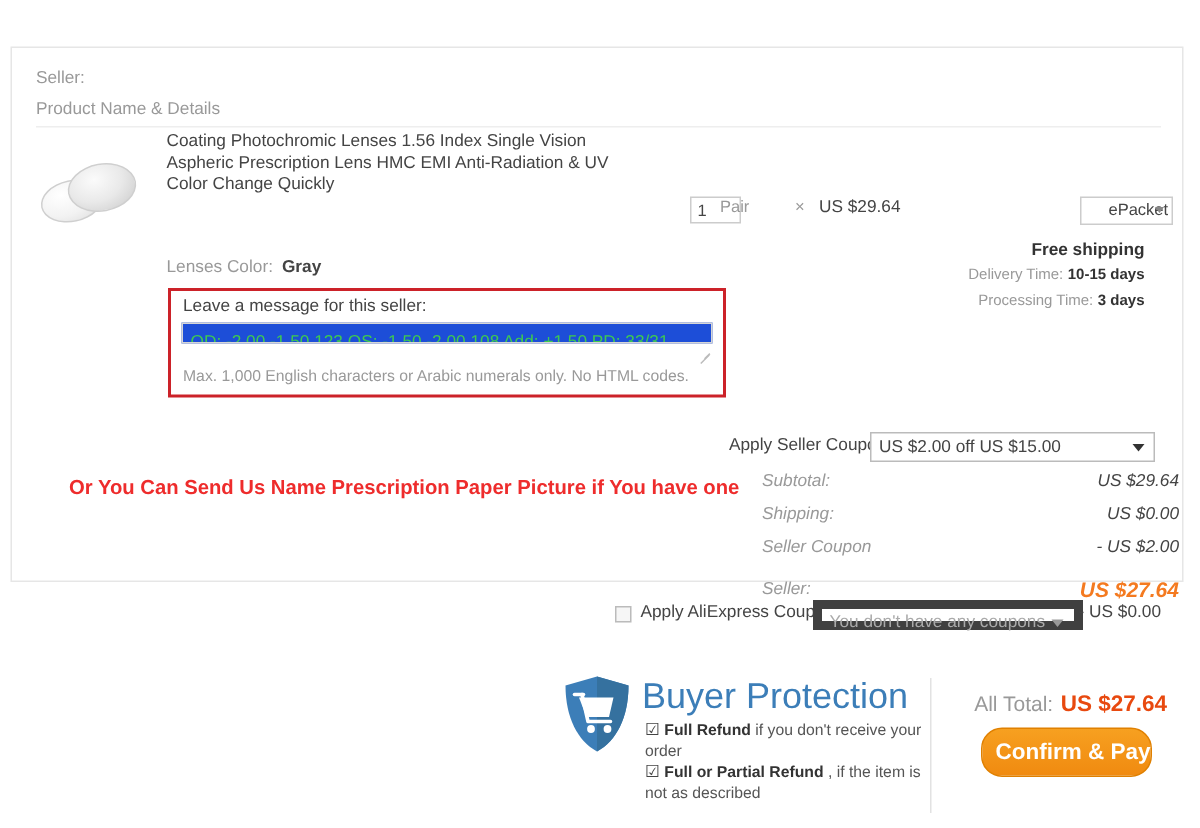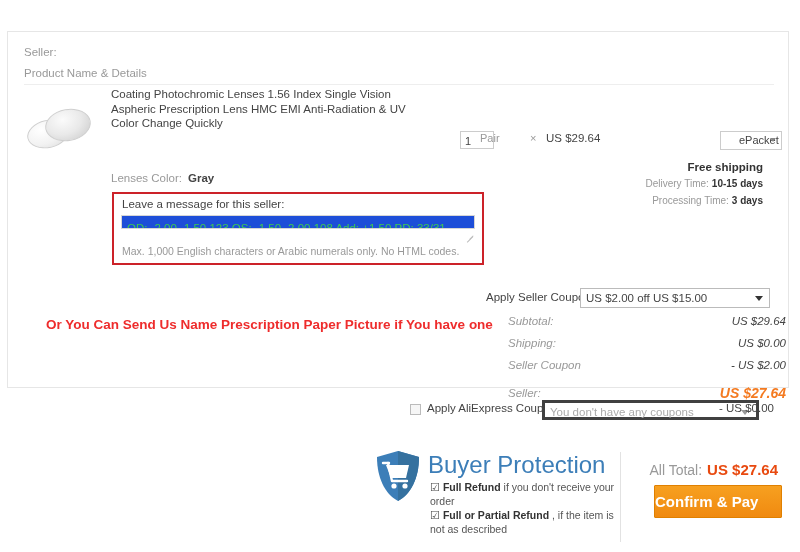--- a/index.html
+++ b/index.html
@@ -357,23 +357,23 @@
     position: absolute;
     left: 17px;
     top: 2px;
     font-size: 11.5px;
     color: #444;
   }
   .ali-select {
     position: absolute;
     left: 132px;
     top: 0;
-    width: 217px;
+    width: 180px;
     height: 20px;
-    border: 3px solid #404040;
+    border: 6px solid #404040;
     box-sizing: border-box;
     background: #fff;
     font-size: 11.5px;
     color: #aaa;
     line-height: 18px;
     padding-left: 5px;
     cursor: pointer;
   }
   .ali-select .caret {
     position: absolute;
@@ -454,30 +454,30 @@
   .all-total .at-amount {
     color: #e8490f;
     font-weight: bold;
     font-size: 15px;
     margin-left: 5px;
   }
   .pay-btn {
     position: absolute;
     left: 654px;
     top: 485px;
-    width: 128px;
+    width: 114px;
     height: 33px;
     background: linear-gradient(#f7a020, #f08a10);
     border: 1px solid #e08000;
-    border-radius: 1px;
+    border-radius: 14px;
     color: #fff;
     font-size: 15px;
     font-weight: bold;
     line-height: 31px;
-    text-align: left;
+    text-align: right;
     cursor: pointer;
     box-sizing: border-box;
     font-family: "Liberation Sans", sans-serif;
   }
 </style>
 </head>
 <body>
 
 <div class="order-card">
 

